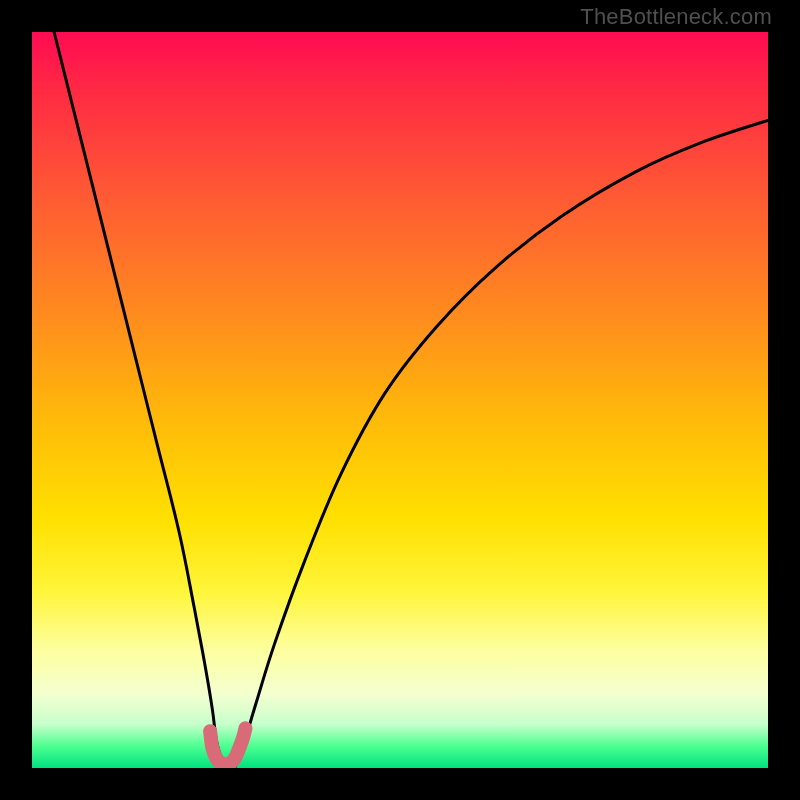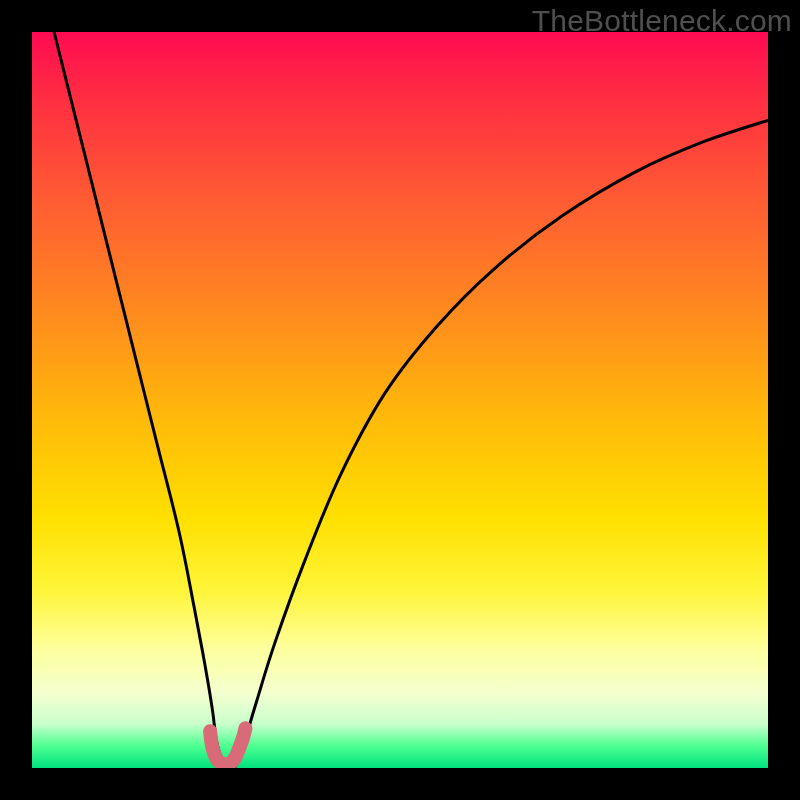--- a/index.html
+++ b/index.html
@@ -38,23 +38,23 @@
       #fdff9f 84%,
       #f4ffd0 90%,
       #c8ffcc 94%,
       #4eff91 97%,
       #00e27e 100%
     );
   }
   .watermark {
     position: absolute;
     top: 4px;
-    right: 8px;
+    right: 28px;
     color: #4f4f4f;
-    font-size: 30px;
+    font-size: 22px;
     letter-spacing: 0.2px;
     font-weight: 400;
     user-select: none;
   }
   svg.curves {
     position: absolute;
     top: 0;
     left: 0;
     width: 736px;
     height: 736px;

